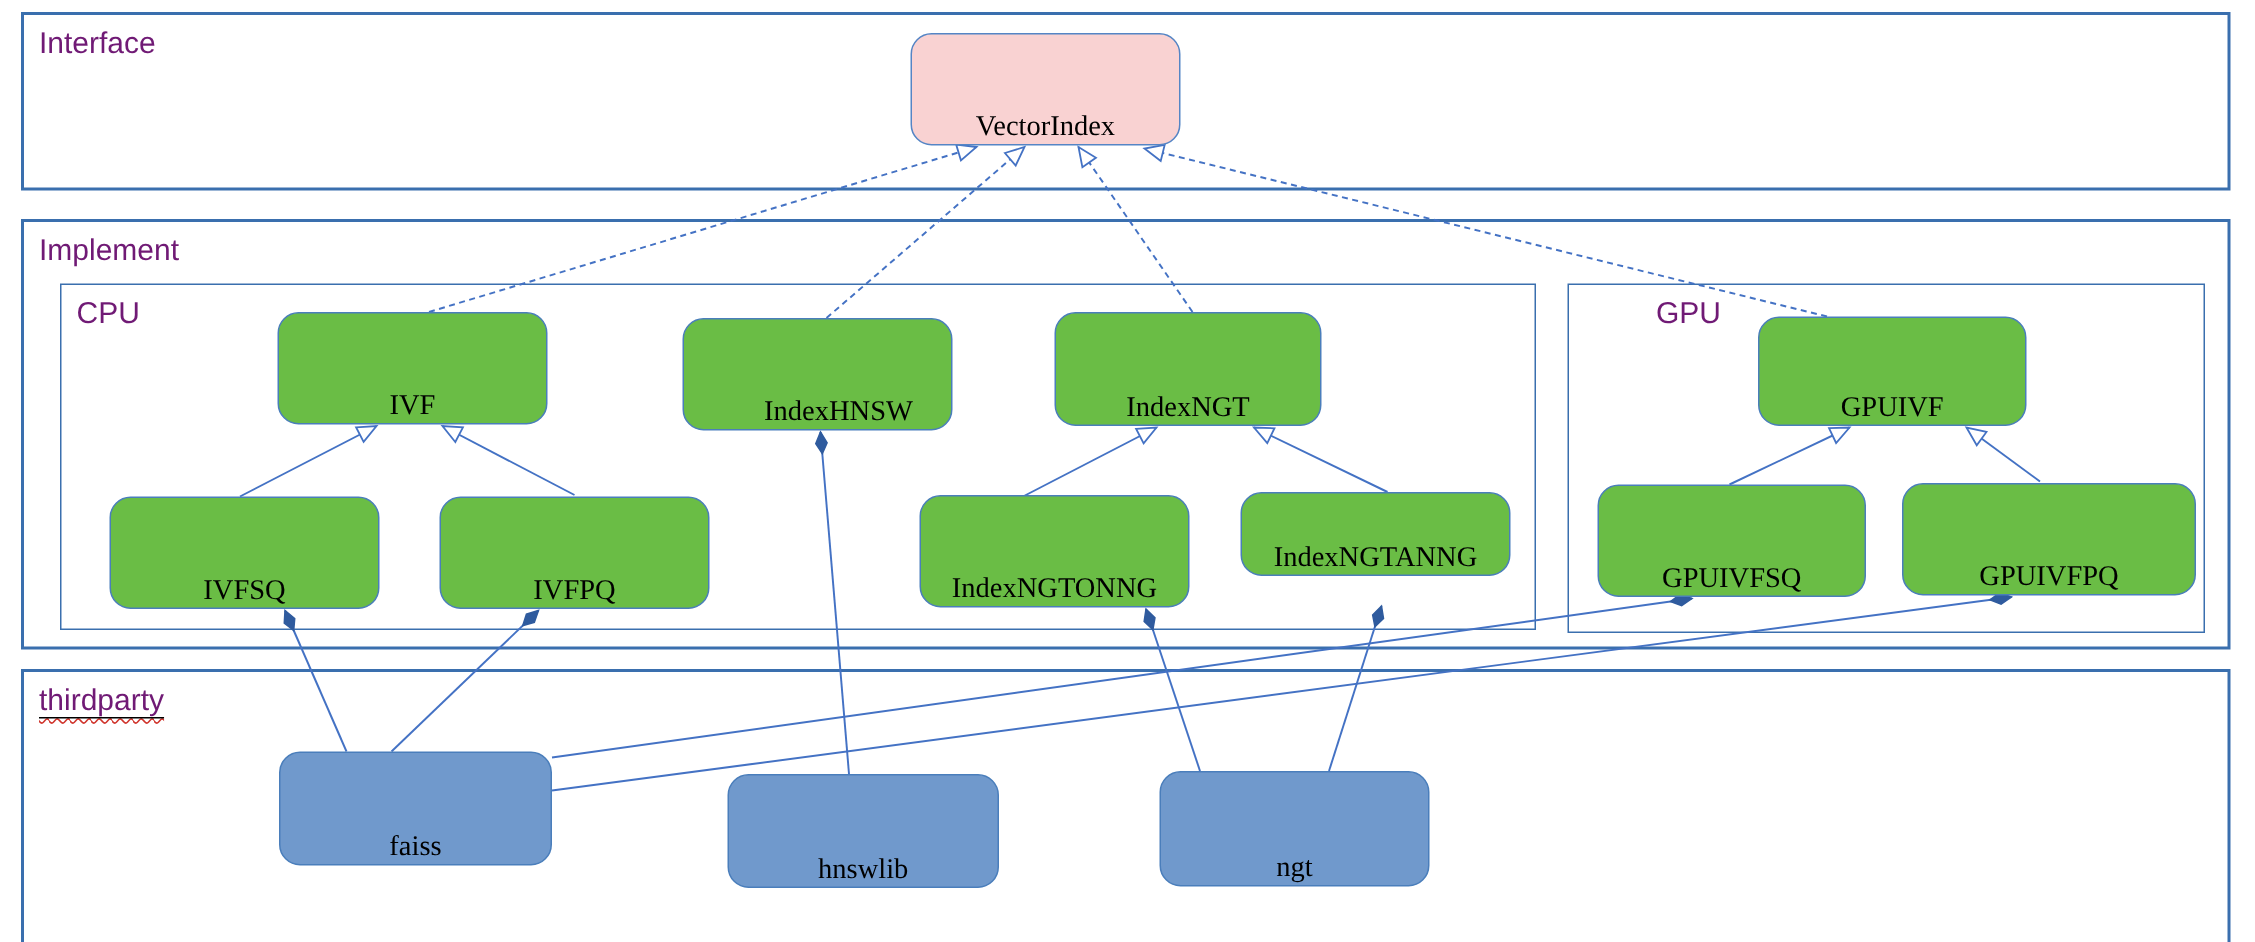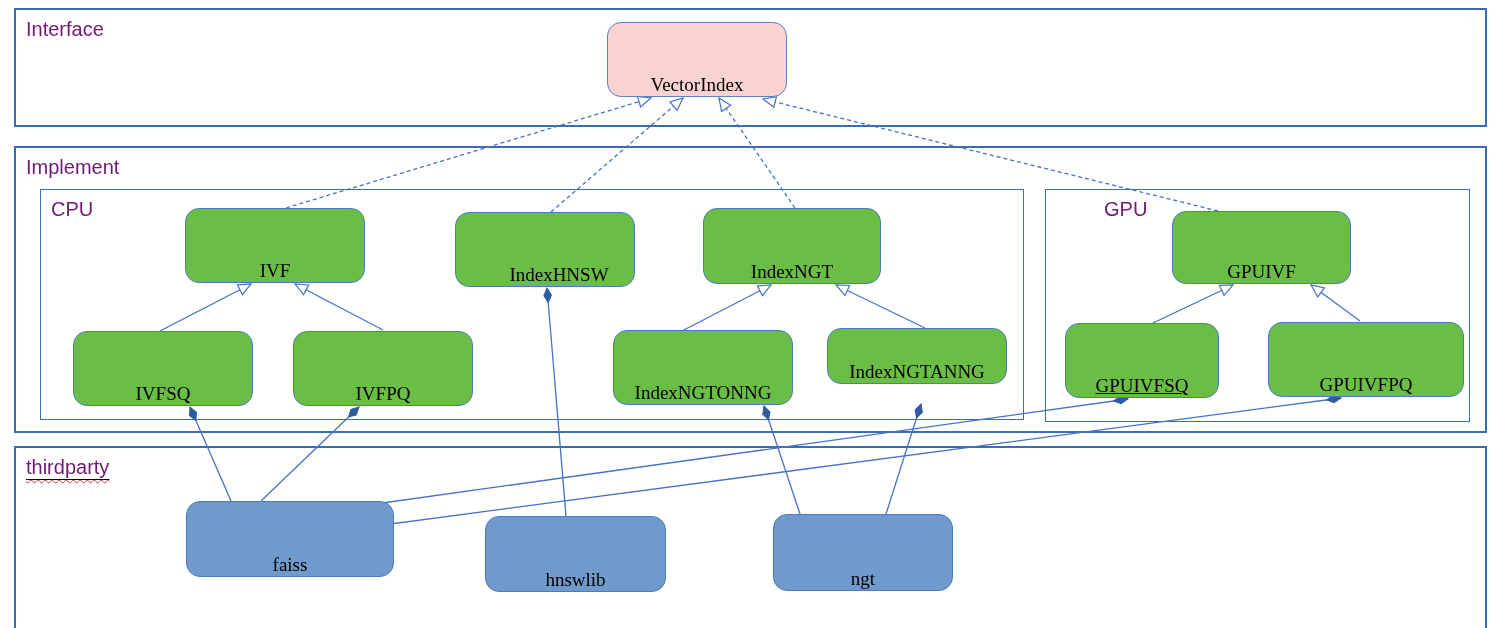--- a/index.html
+++ b/index.html
@@ -137,28 +137,28 @@
   </div>
   <div class="node green" style="left:613px;top:330px;width:180px;height:75px;">
     <span>IndexNGTONNG</span>
   </div>
   <div class="node green" style="left:827px;top:328px;width:180px;height:56px;">
     <span>IndexNGTANNG</span>
   </div>
   <div class="node green" style="left:1172px;top:211px;width:179px;height:73px;">
     <span>GPUIVF</span>
   </div>
-  <div class="node green" style="left:1065px;top:323px;width:154px;height:75px;text-decoration:underline;">
+  <div class="node green" style="left:1065px;top:323px;width:179px;height:75px;">
     <span>GPUIVFSQ</span>
   </div>
   <div class="node green" style="left:1268px;top:322px;width:196px;height:75px;">
     <span>GPUIVFPQ</span>
   </div>
 
-  <div class="node blue" style="left:186px;top:501px;width:208px;height:76px;">
+  <div class="node blue" style="left:186px;top:501px;width:182px;height:76px;">
     <span>faiss</span>
   </div>
   <div class="node blue" style="left:485px;top:516px;width:181px;height:76px;">
     <span>hnswlib</span>
   </div>
   <div class="node blue" style="left:773px;top:514px;width:180px;height:77px;">
     <span>ngt</span>
   </div>
 
 </div>

